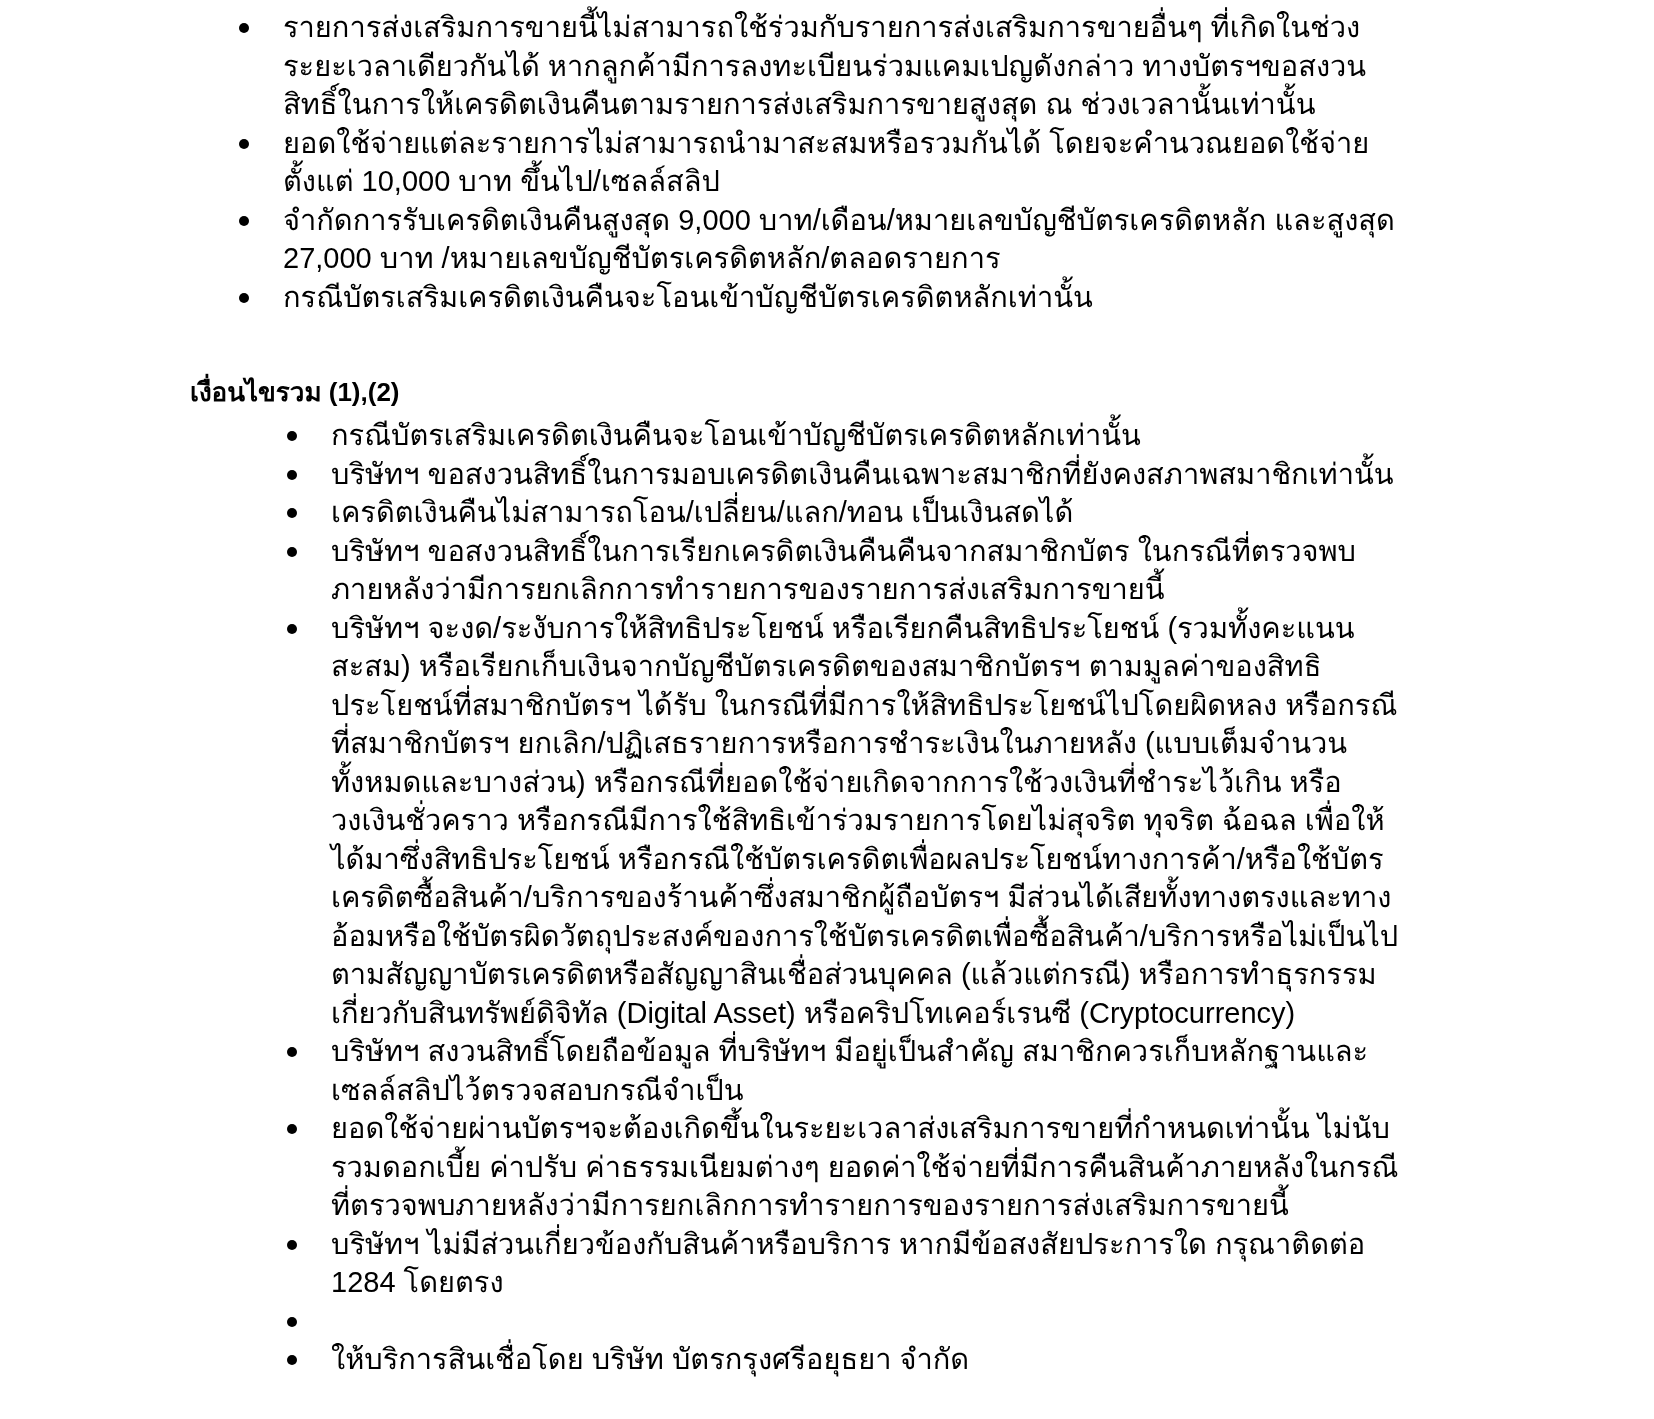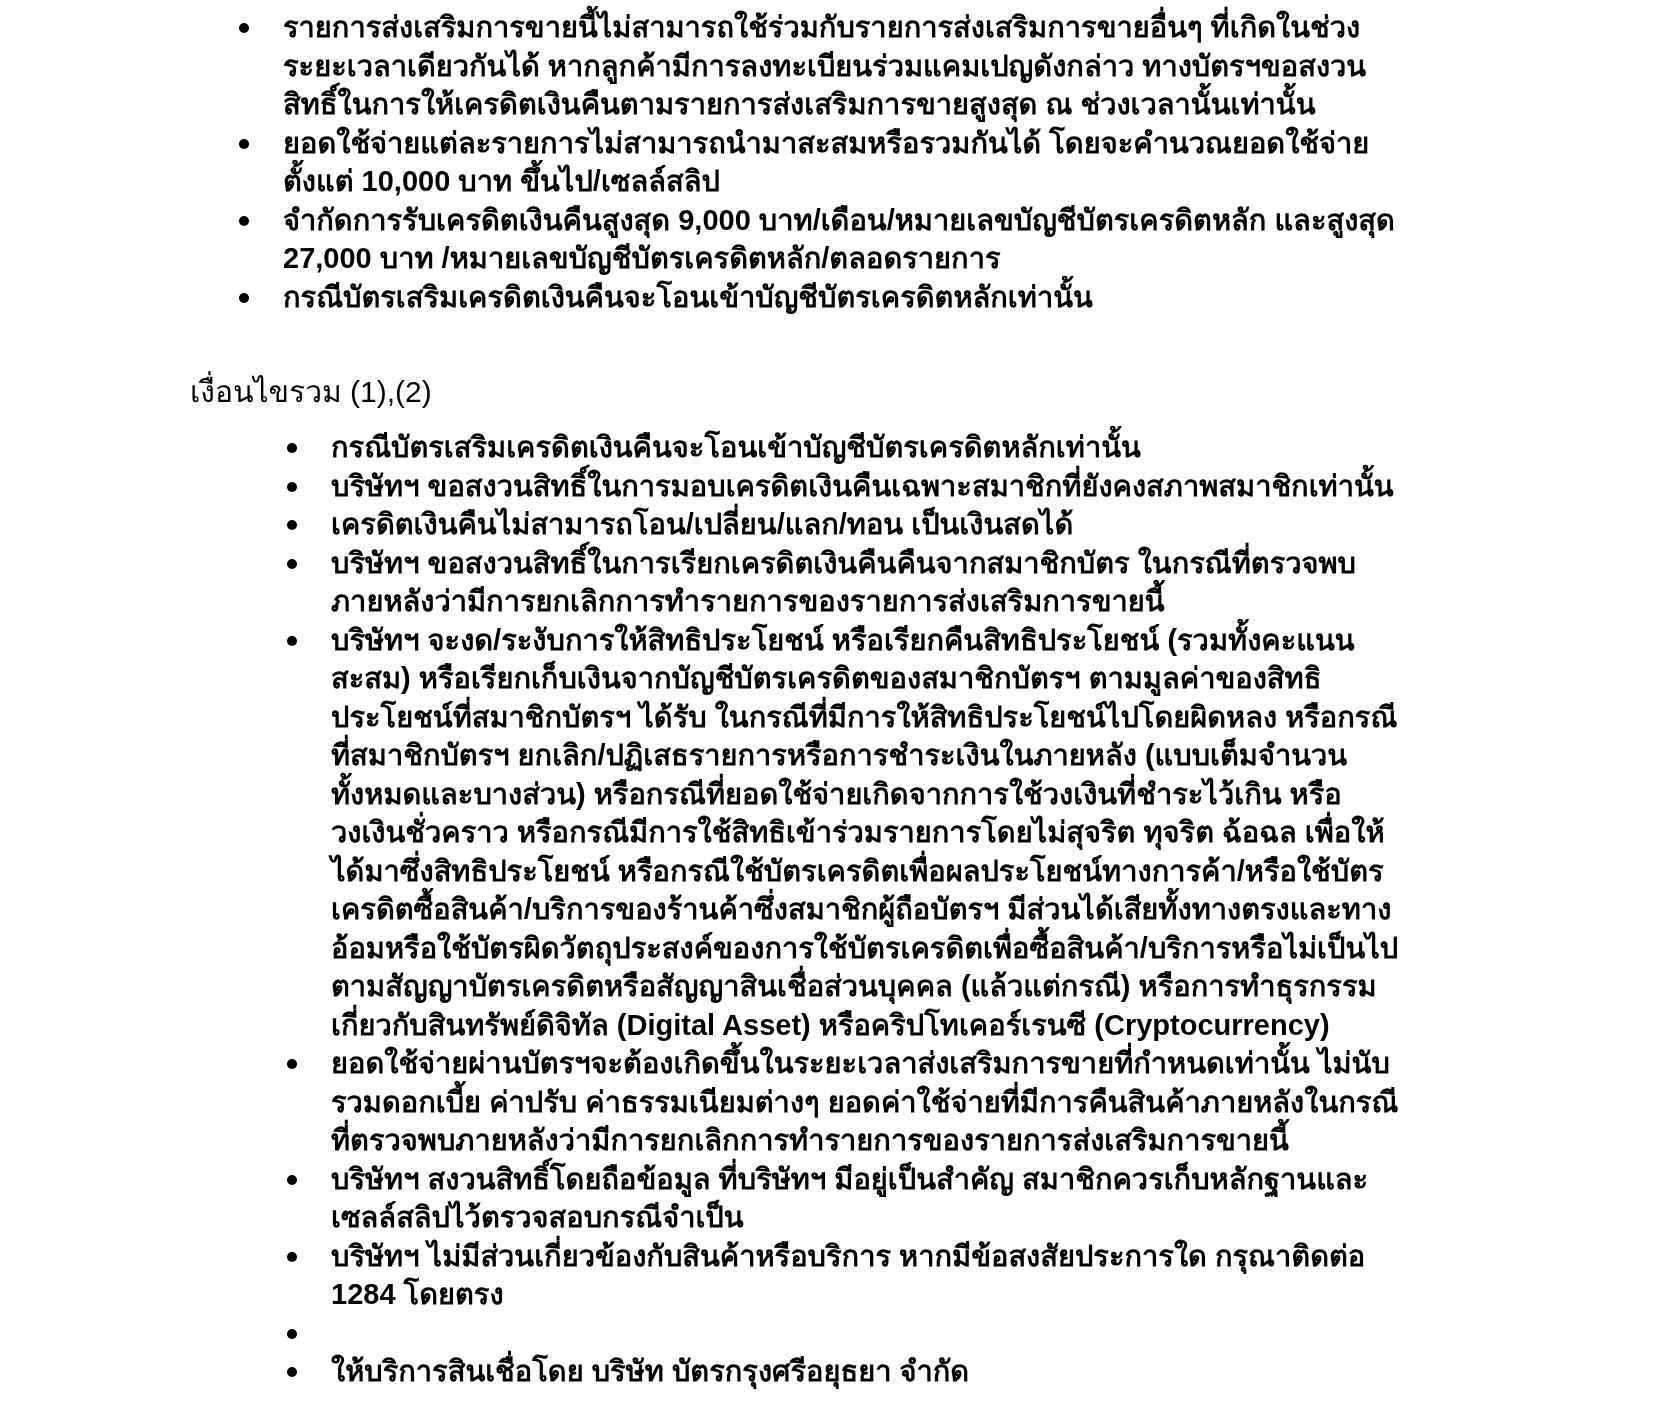--- a/index.html
+++ b/index.html
@@ -54,26 +54,25 @@
     left: 2px;
     top: 15px;
     width: 10px;
     height: 10px;
     border-radius: 50%;
     background: #000000;
   }
   .txt {
     word-wrap: break-word;
     overflow-wrap: break-word;
-    font-weight: bold;
   }
   .section-heading {
-    margin: 56px 0 16px 190px;
-    font-weight: normal;
-    font-size: 30px;
+    margin: 56px 0 4px 190px;
+    font-weight: bold;
+    font-size: 26px;
     line-height: 40px;
   }
 </style>
 </head>
 <body>
 
 <div class="page">
 
   <ul class="blist level-1">
     <li>
@@ -112,25 +111,25 @@
     <li>
       <span class="bullet"></span>
       <span class="txt">บริษัทฯ ขอสงวนสิทธิ์ในการเรียกเครดิตเงินคืนคืนจากสมาชิกบัตร ในกรณีที่ตรวจพบภายหลังว่ามีการยกเลิกการทำรายการของรายการส่งเสริมการขายนี้</span>
     </li>
     <li>
       <span class="bullet"></span>
       <span class="txt">บริษัทฯ จะงด/ระงับการให้สิทธิประโยชน์ หรือเรียกคืนสิทธิประโยชน์ (รวมทั้งคะแนนสะสม) หรือเรียกเก็บเงินจากบัญชีบัตรเครดิตของสมาชิกบัตรฯ ตามมูลค่าของสิทธิประโยชน์ที่สมาชิกบัตรฯ ได้รับ ในกรณีที่มีการให้สิทธิประโยชน์ไปโดยผิดหลง หรือกรณีที่สมาชิกบัตรฯ ยกเลิก/ปฏิเสธรายการหรือการชำระเงินในภายหลัง (แบบเต็มจำนวนทั้งหมดและบางส่วน) หรือกรณีที่ยอดใช้จ่ายเกิดจากการใช้วงเงินที่ชำระไว้เกิน หรือวงเงินชั่วคราว หรือกรณีมีการใช้สิทธิเข้าร่วมรายการโดยไม่สุจริต ทุจริต ฉ้อฉล เพื่อให้ได้มาซึ่งสิทธิประโยชน์ หรือกรณีใช้บัตรเครดิตเพื่อผลประโยชน์ทางการค้า/หรือใช้บัตรเครดิตซื้อสินค้า/บริการของร้านค้าซึ่งสมาชิกผู้ถือบัตรฯ มีส่วนได้เสียทั้งทางตรงและทางอ้อมหรือใช้บัตรผิดวัตถุประสงค์ของการใช้บัตรเครดิตเพื่อซื้อสินค้า/บริการหรือไม่เป็นไปตามสัญญาบัตรเครดิตหรือสัญญาสินเชื่อส่วนบุคคล (แล้วแต่กรณี) หรือการทำธุรกรรมเกี่ยวกับสินทรัพย์ดิจิทัล (Digital Asset) หรือคริปโทเคอร์เรนซี (Cryptocurrency)</span>
     </li>
     <li>
       <span class="bullet"></span>
-      <span class="txt">ยอดใช้จ่ายผ่านบัตรฯจะต้องเกิดขึ้นในระยะเวลาส่งเสริมการขายที่กำหนดเท่านั้น ไม่นับรวมดอกเบี้ย ค่าปรับ ค่าธรรมเนียมต่างๆ ยอดค่าใช้จ่ายที่มีการคืนสินค้าภายหลังในกรณีที่ตรวจพบภายหลังว่ามีการยกเลิกการทำรายการของรายการส่งเสริมการขายนี้</span>
+      <span class="txt">บริษัทฯ สงวนสิทธิ์โดยถือข้อมูล ที่บริษัทฯ มีอยู่เป็นสำคัญ สมาชิกควรเก็บหลักฐานและเซลล์สลิปไว้ตรวจสอบกรณีจำเป็น</span>
     </li>
     <li>
       <span class="bullet"></span>
-      <span class="txt">บริษัทฯ สงวนสิทธิ์โดยถือข้อมูล ที่บริษัทฯ มีอยู่เป็นสำคัญ สมาชิกควรเก็บหลักฐานและเซลล์สลิปไว้ตรวจสอบกรณีจำเป็น</span>
+      <span class="txt">ยอดใช้จ่ายผ่านบัตรฯจะต้องเกิดขึ้นในระยะเวลาส่งเสริมการขายที่กำหนดเท่านั้น ไม่นับรวมดอกเบี้ย ค่าปรับ ค่าธรรมเนียมต่างๆ ยอดค่าใช้จ่ายที่มีการคืนสินค้าภายหลังในกรณีที่ตรวจพบภายหลังว่ามีการยกเลิกการทำรายการของรายการส่งเสริมการขายนี้</span>
     </li>
     <li>
       <span class="bullet"></span>
       <span class="txt">บริษัทฯ ไม่มีส่วนเกี่ยวข้องกับสินค้าหรือบริการ หากมีข้อสงสัยประการใด กรุณาติดต่อ 1284 โดยตรง</span>
     </li>
     <li>
       <span class="bullet"></span>
     </li>
     <li>
       <span class="bullet"></span>

